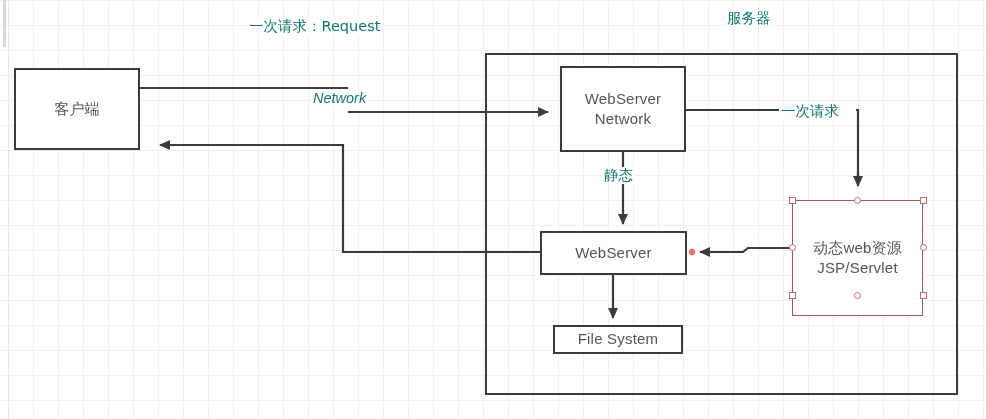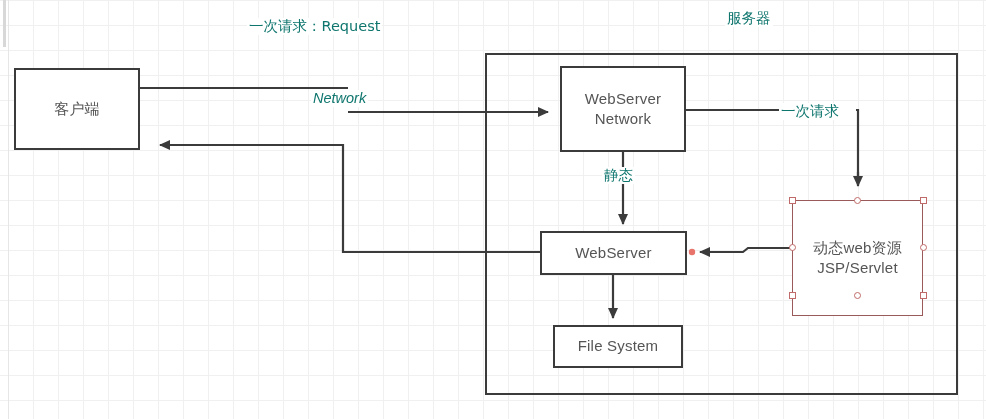--- a/index.html
+++ b/index.html
@@ -138,21 +138,21 @@
     <span>
       <span>WebServer</span><br>
       <span>Network</span>
     </span>
   </div>
 
   <div class="node" style="left:540px; top:231px; width:147px; height:44px;">
     <span>WebServer</span>
   </div>
 
-  <div class="node" style="left:553px; top:325px; width:130px; height:43px;">
+  <div class="node" style="left:553px; top:325px; width:130px; height:29px;">
     <span>File System</span>
   </div>
 
   <div class="node selected" style="left:792px; top:200px; width:131px; height:116px;">
     <span>
       <span>动态web资源</span><br>
       <span>JSP/Servlet</span>
     </span>
   </div>
 

